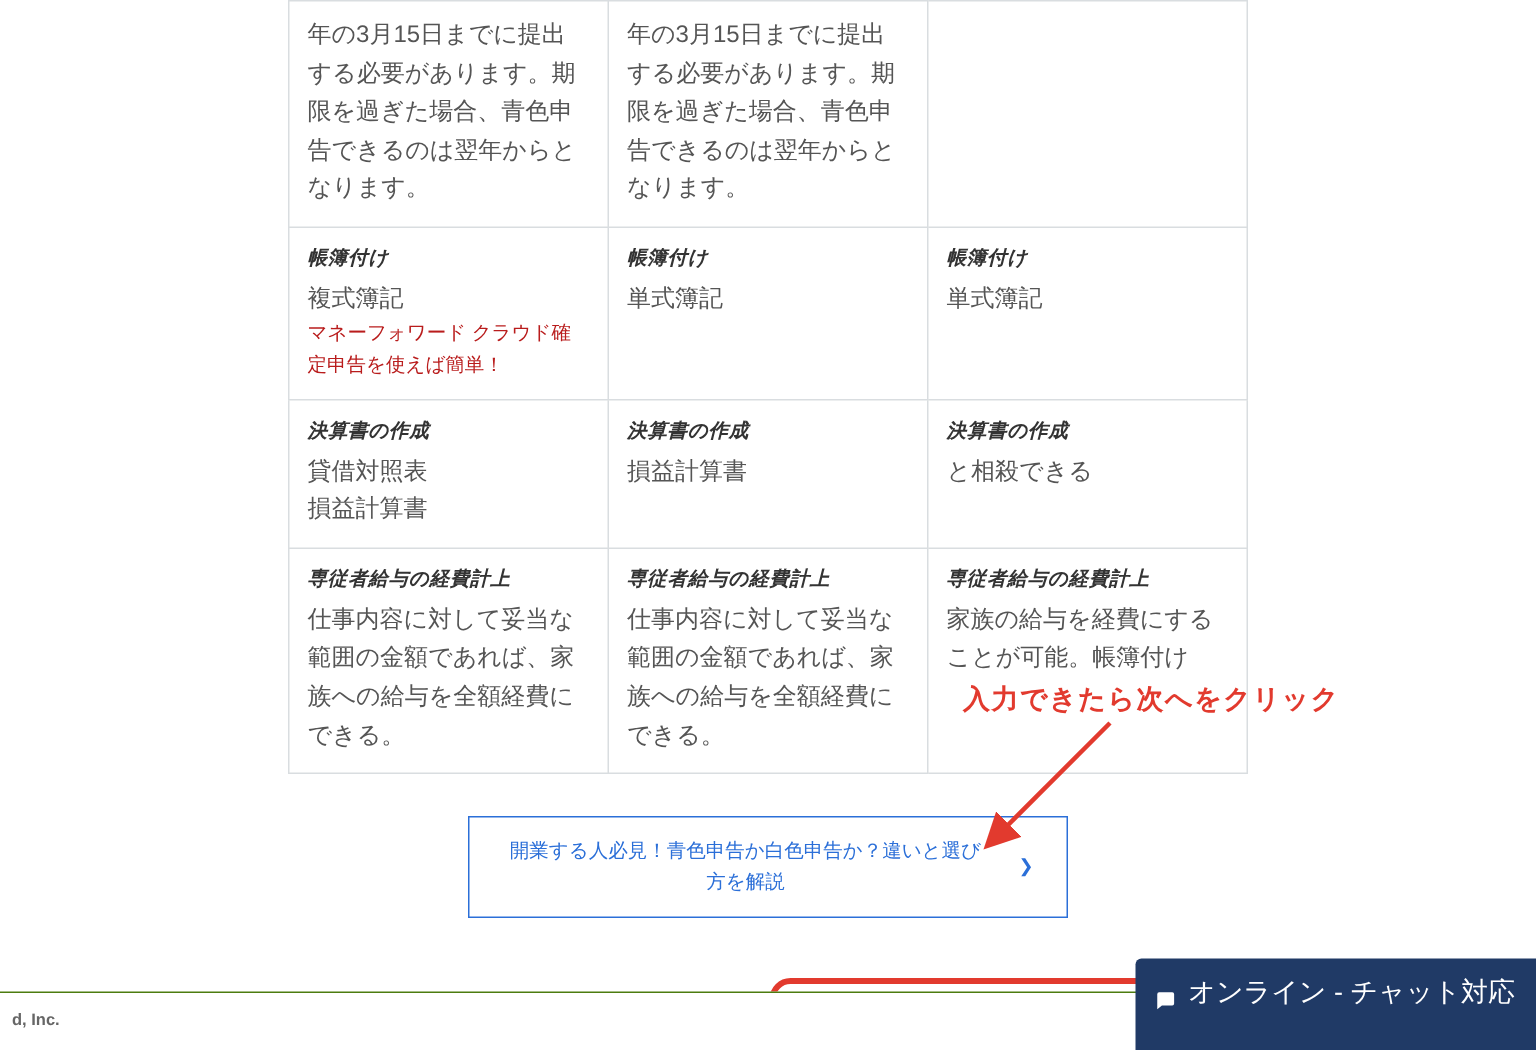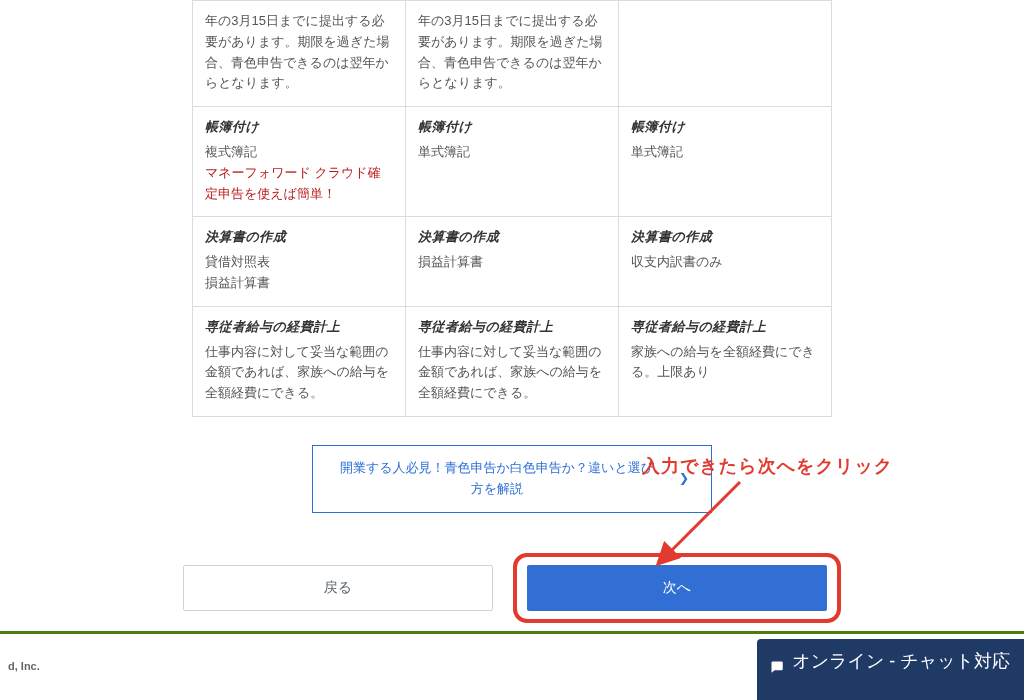--- a/index.html
+++ b/index.html
@@ -31,21 +31,21 @@
   }
   .cell-title {
     font-weight: 700;
     font-size: 13px;
     color: #333;
     margin-bottom: 4px;
     letter-spacing: 0.5px;
     font-style: italic;
   }
   .cell-body {
-    font-size: 13px;
+    font-size: 16px;
     color: #555;
   }
   .cell-link {
     color: #b91c1c;
     font-size: 13px;
     display: inline;
   }
   .banner-row {
     text-align: center;
     margin: 28px 0 40px 0;
@@ -114,22 +114,22 @@
     justify-content: center;
     cursor: pointer;
     border: none;
     border-radius: 2px;
   }
   .footer {
     position: absolute;
     bottom: 0;
     left: 0;
     right: 0;
-    border-top: 3px solid #4d7c0f;
-    padding: 24px 8px;
+    border-top: 1px solid #4d7c0f;
+    padding: 10px 8px;
     font-size: 11px;
     color: #666;
     font-weight: 600;
     background: #fff;
   }
   .chat-widget {
     position: absolute;
     bottom: 0;
     right: 0;
     background: #203a66;
@@ -179,35 +179,35 @@
             <div class="cell-title">決算書の作成</div>
             <div class="cell-body" style="white-space: pre-line;">貸借対照表
 損益計算書</div>
           </td>
           <td>
             <div class="cell-title">決算書の作成</div>
             <div class="cell-body" style="white-space: pre-line;">損益計算書</div>
           </td>
           <td>
             <div class="cell-title">決算書の作成</div>
-            <div class="cell-body" style="white-space: pre-line;">収支内訳書のみ</div>
+            <div class="cell-body" style="white-space: pre-line;">と相殺できる</div>
           </td>
         </tr>
         <tr>
           <td>
             <div class="cell-title">専従者給与の経費計上</div>
             <div class="cell-body" style="white-space: pre-line;">仕事内容に対して妥当な範囲の金額であれば、家族への給与を全額経費にできる。</div>
           </td>
           <td>
             <div class="cell-title">専従者給与の経費計上</div>
             <div class="cell-body" style="white-space: pre-line;">仕事内容に対して妥当な範囲の金額であれば、家族への給与を全額経費にできる。</div>
           </td>
           <td>
             <div class="cell-title">専従者給与の経費計上</div>
-            <div class="cell-body" style="white-space: pre-line;">家族への給与を全額経費にできる。上限あり</div>
+            <div class="cell-body" style="white-space: pre-line;">家族の給与を経費にすることが可能。帳簿付け</div>
           </td>
         </tr>
       </tbody>
   </table>
 
   <div class="banner-row">
     <div class="banner">
       <span>開業する人必見！青色申告か白色申告か？違いと選び方を解説</span>
       <span class="chev">❯</span>
     </div>

